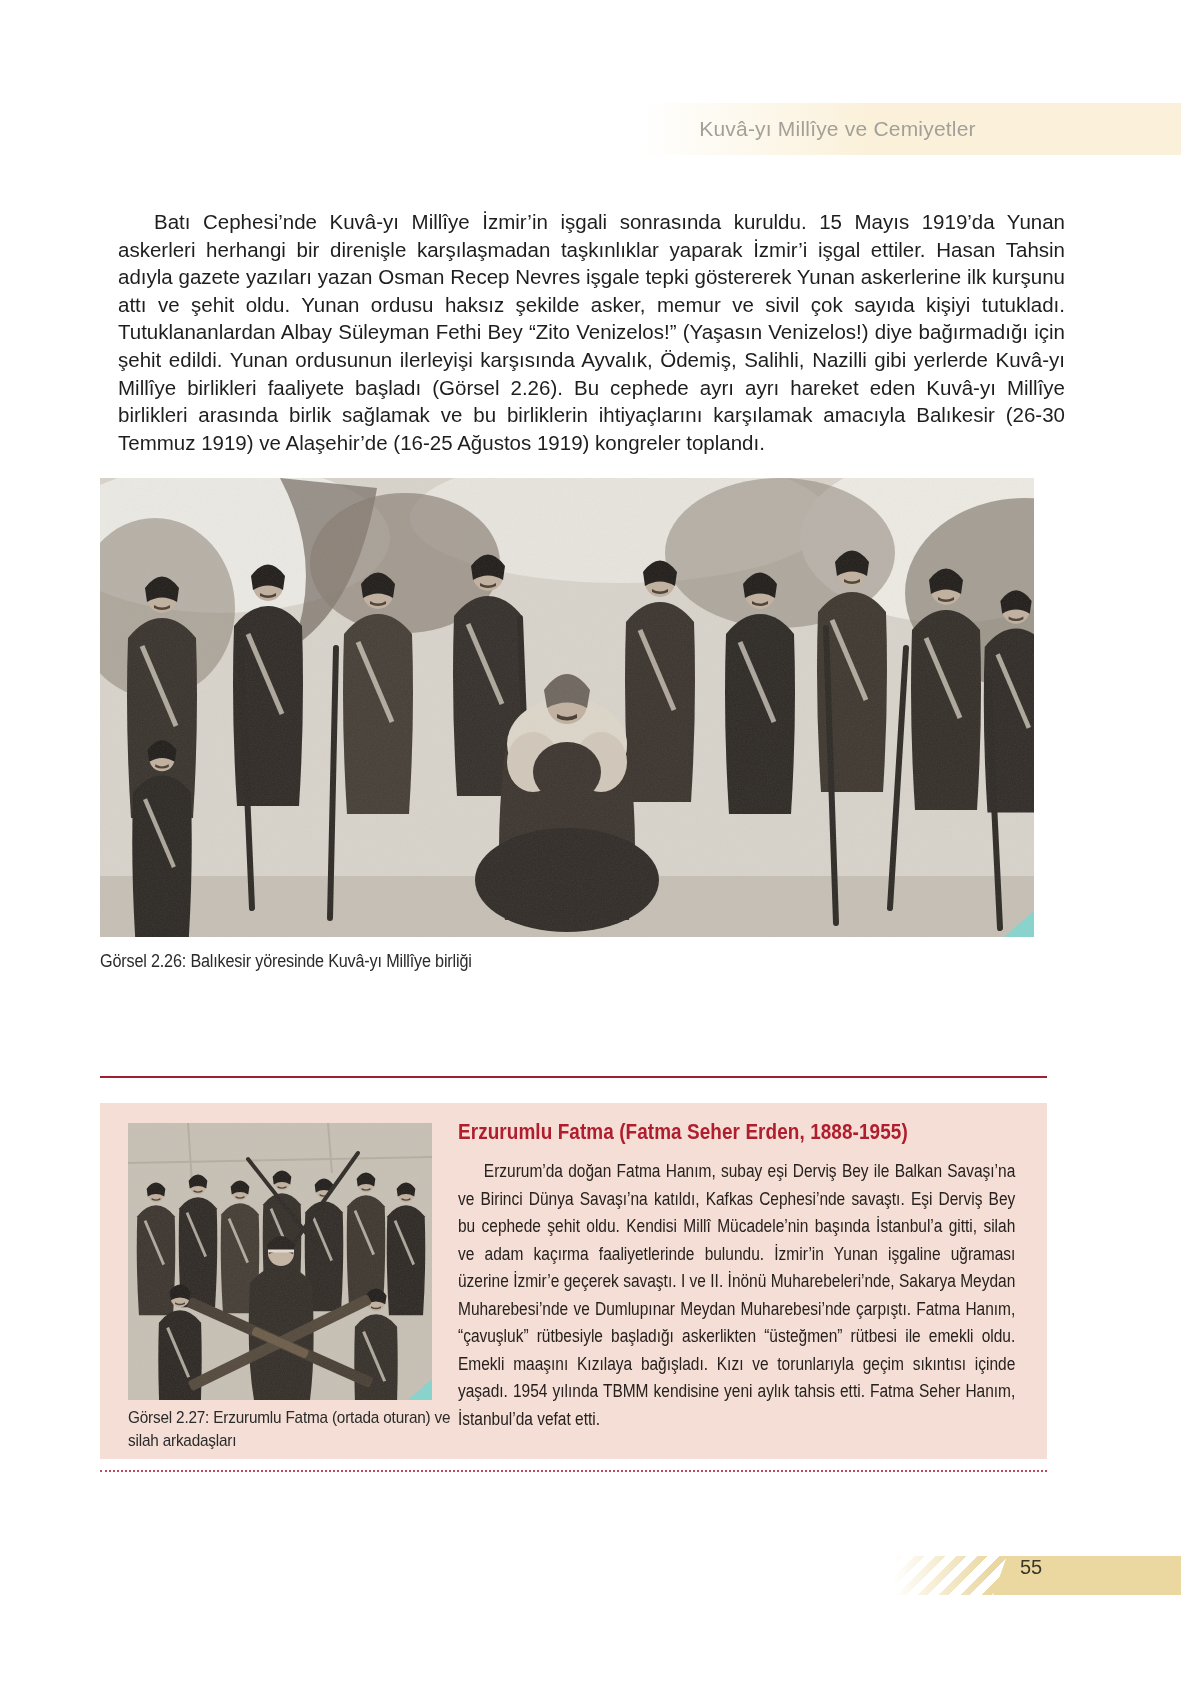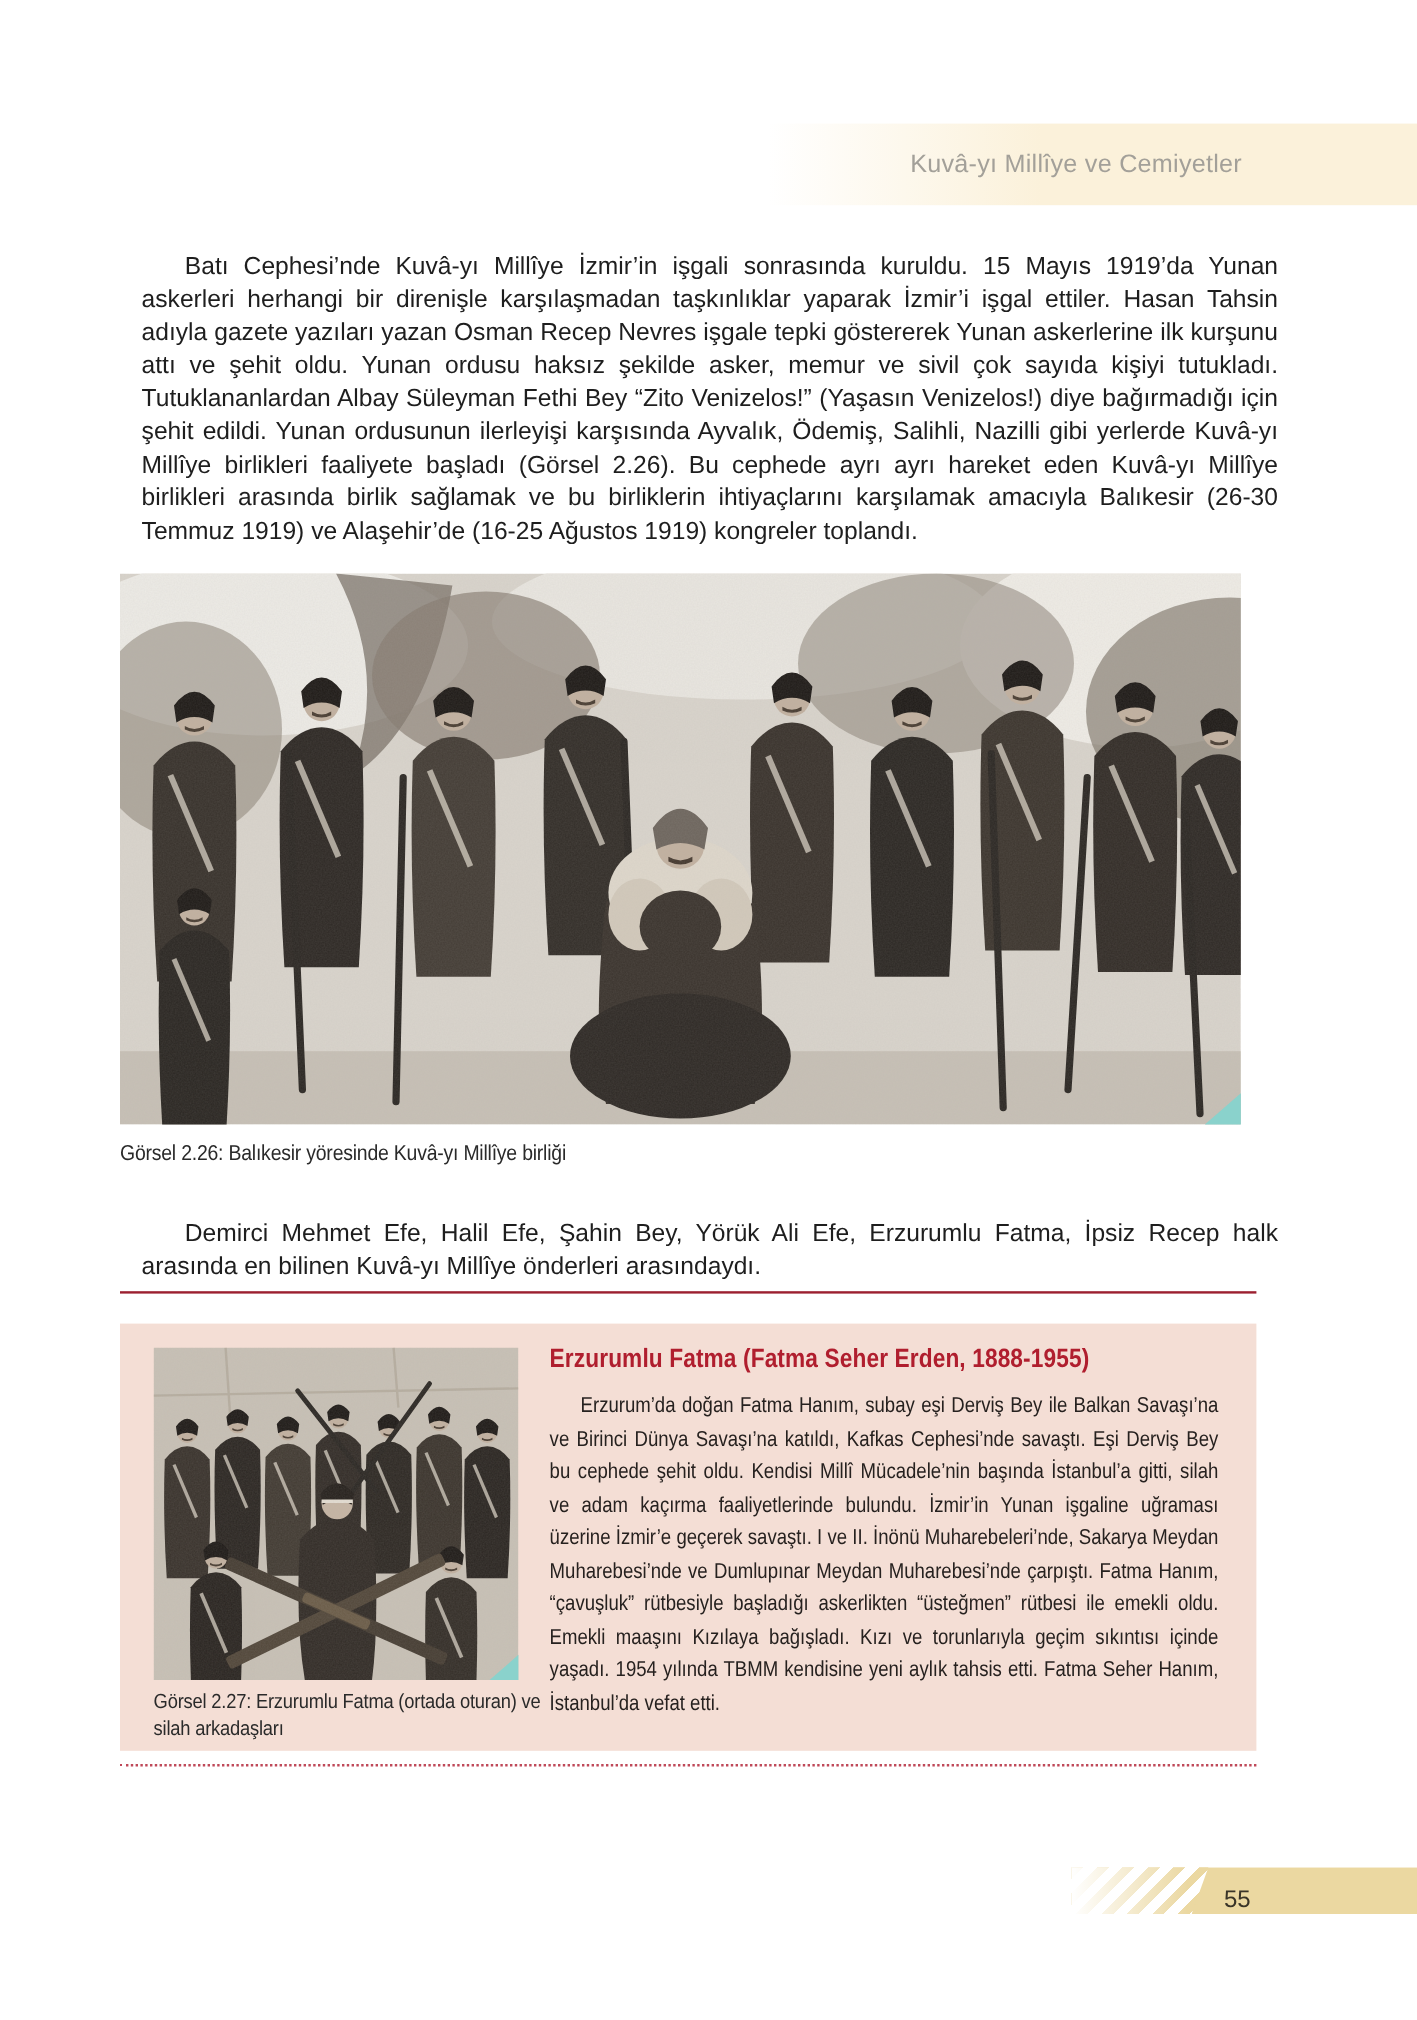--- a/index.html
+++ b/index.html
@@ -3,23 +3,23 @@
 <meta charset="utf-8">
 <style>
   html,body { margin:0; padding:0; background:#ffffff; }
   .page {
     position:relative; width:1181px; height:1683px; background:#ffffff;
     font-family:"Liberation Sans", sans-serif; color:#1e1e1e; overflow:hidden;
   }
 
   
   .banner {
-    position:absolute; top:103px; left:640px; right:0; height:68px;
+    position:absolute; top:103px; left:640px; right:0; height:52px;
     background:linear-gradient(90deg, rgba(251,241,218,0) 0%, #fbf1da 42%, #fbf1da 100%);
-    display:flex; align-items:center; justify-content:flex-end;
+    display:flex; align-items:center; justify-content:center;
     padding-right:146px; box-sizing:border-box;
     font-size:21px; color:#a3a099; letter-spacing:0.2px;
   }
 
   
   .para {
     position:absolute; left:100px; width:947px;
     font-size:20.5px; line-height:27.6px; text-align:justify; text-indent:36px;
     color:#1e1e1e; margin:18px;
   }
@@ -67,21 +67,21 @@
     position:absolute; left:0; top:0; width:114px; height:100%;
     background:repeating-linear-gradient(135deg, #ebd8a1 0 7px, #ffffff 7px 15px);
   }
   .footer-stripes::after {
     content:""; position:absolute; inset:0;
     background:linear-gradient(90deg, #ffffff 0%, rgba(255,255,255,0) 85%);
   }
   .footer-band {
     position:absolute; left:100px; right:0; top:0; bottom:0; background:#ebd8a1;
     clip-path:polygon(14px 0, 100% 0, 100% 100%, 0 100%);
-    display:flex; align-items:flex-end; padding-left:27px; box-sizing:border-box;
+    display:flex; align-items:flex-start; padding-left:27px; box-sizing:border-box;
     font-size:20px; color:#3a3528;
   }
 </style>
 </head>
 <body>
 
 <div class="page">
 
   <div class="banner">
     <span>Kuvâ-yı Millîye ve Cemiyetler</span>
@@ -145,21 +145,20 @@
         <path d="M-23,-20 Q0,-52 23,-20 L20,-2 Q0,-13 -20,-2 Z" fill="#6e665e"></path>
       </g>
       <use href="#fg" x="0" y="0" transform="translate(62,260) scale(0.85)" style="color:#2b2723"></use>
       <rect width="934" height="459" filter="url(#grain)" opacity="0.5"></rect>
     </svg>
     <div class="corner-tri"></div>
   </figure>
 
   <p class="caption cap1">Görsel 2.26: Balıkesir yöresinde Kuvâ-yı Millîye birliği</p>
 
-  <p class="para p2">Demirci Mehmet Efe, Halil Efe, Şahin Bey, Yörük Ali Efe, Erzurumlu Fatma, İpsiz Recep halk arasında en bilinen Kuvâ-yı Millîye önderleri arasındaydı.</p>
 
   <div class="rule"></div>
 
   <div class="infobox">
     <figure class="boxphoto" style="margin:0; position:absolute;">
       <svg viewBox="0 0 304 277" preserveAspectRatio="none" role="img">
         <rect width="304" height="277" fill="#c8c1b6"></rect>
         <g stroke="#afa698" stroke-width="2" opacity="0.7">
           <line x1="0" y1="40" x2="304" y2="34"></line>
           <line x1="60" y1="0" x2="64" y2="60"></line>

